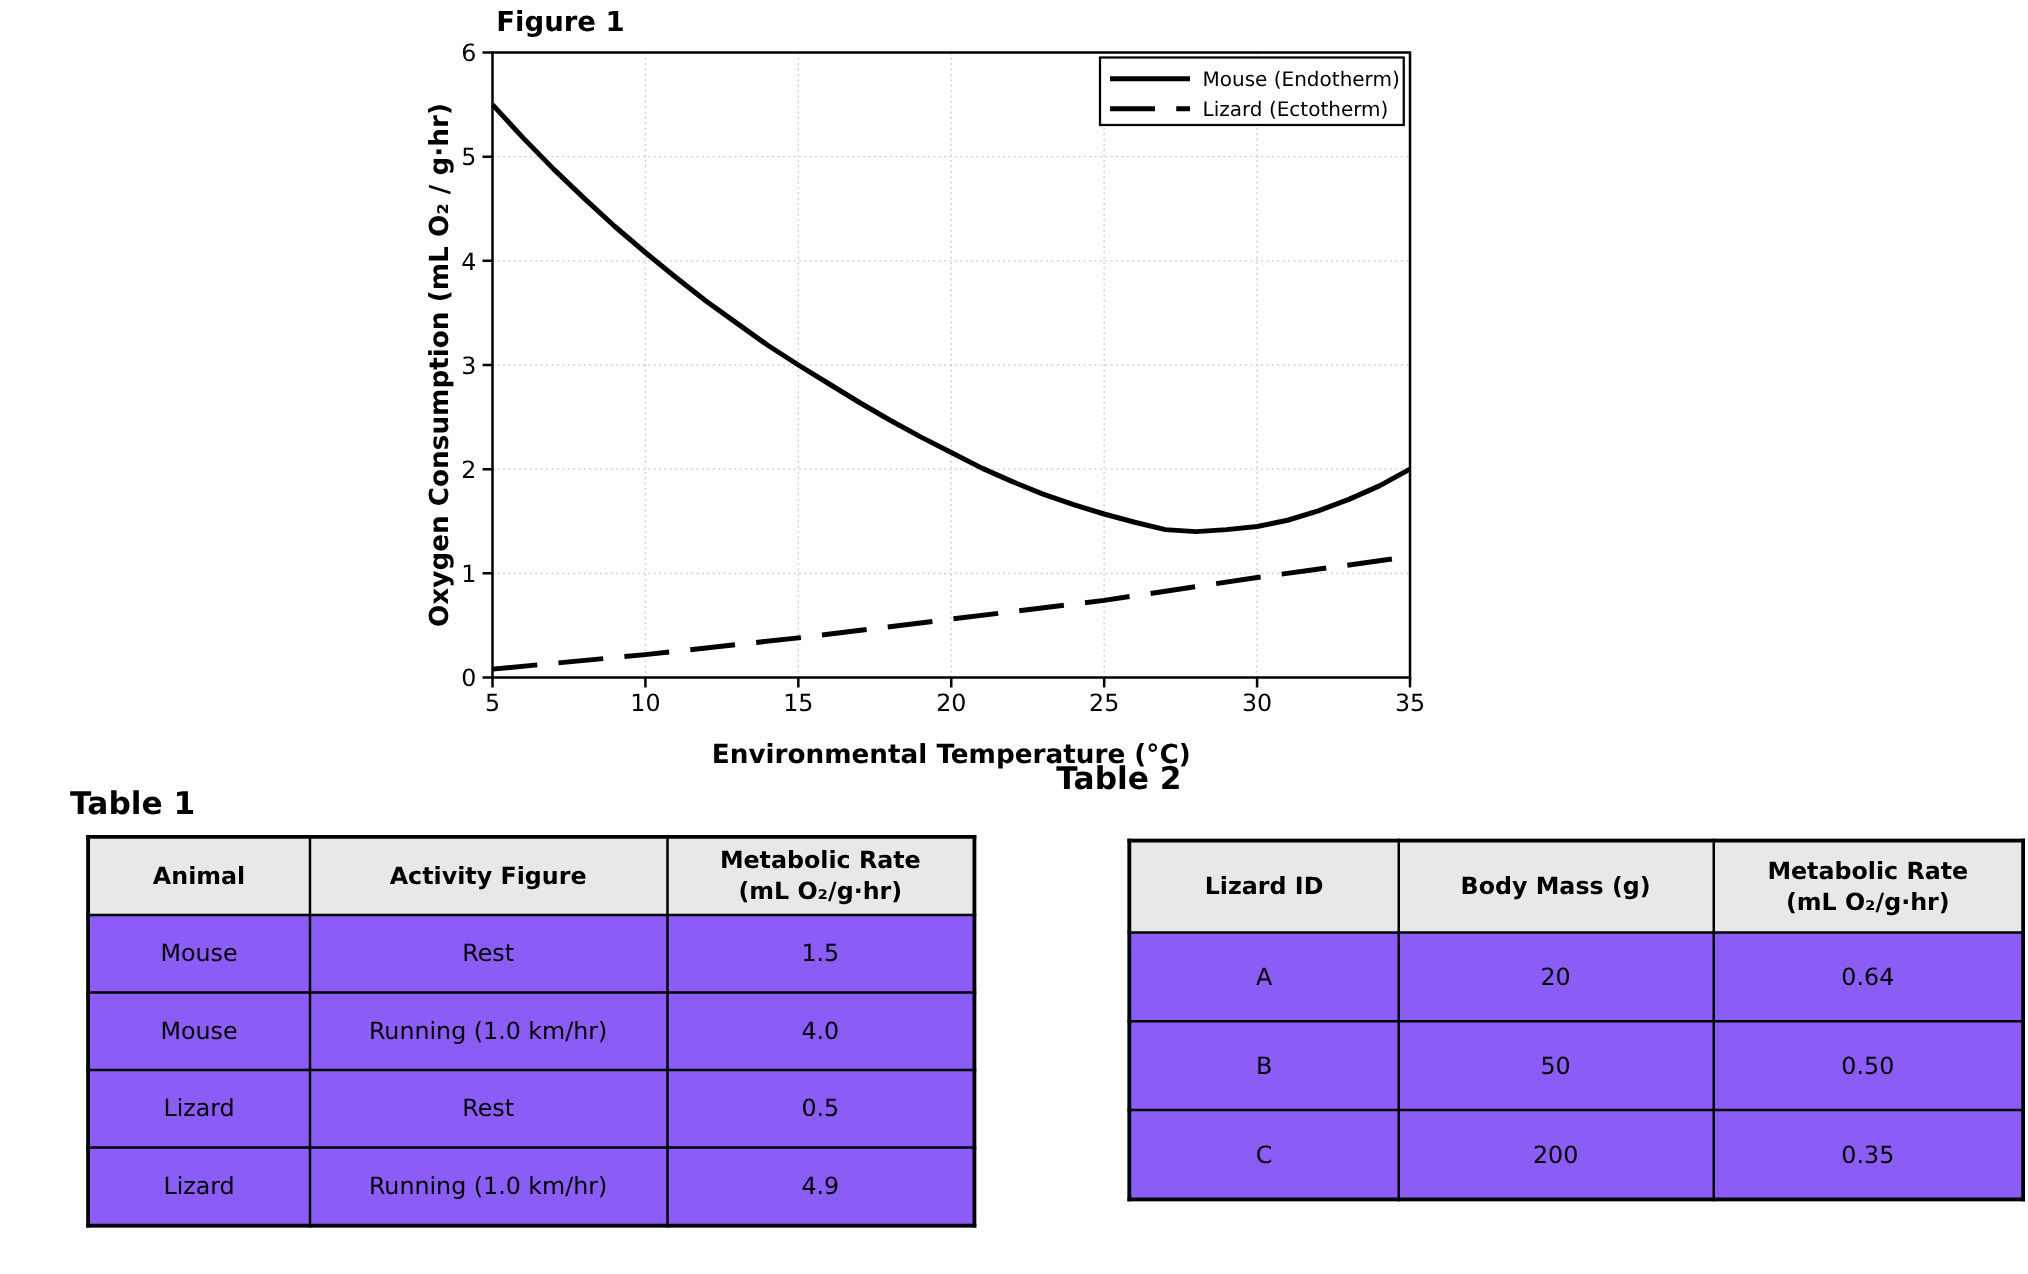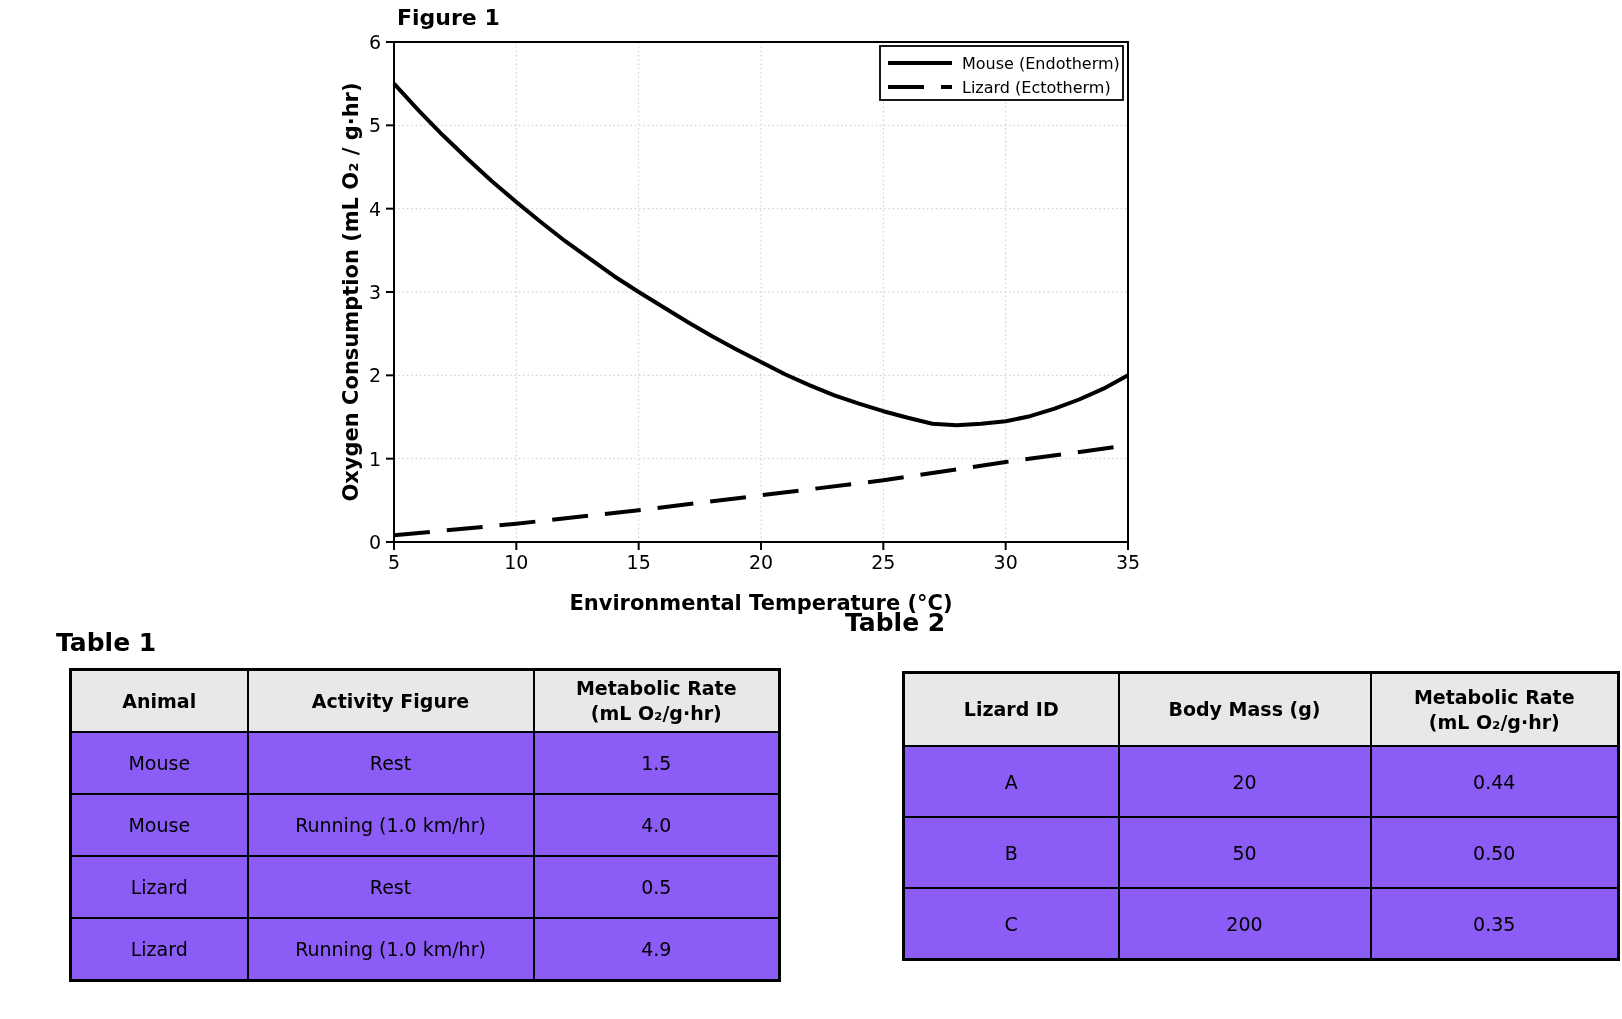--- a/index.html
+++ b/index.html
@@ -142,21 +142,21 @@
         <th>Lizard ID</th>
         <th>Body Mass (g)</th>
         <th>Metabolic Rate
 (mL O₂/g·hr)</th>
       </tr>
     </thead>
   <tbody>
       <tr>
         <td>A</td>
         <td>20</td>
-        <td>0.44</td>
+        <td>0.64</td>
       </tr>
       <tr>
         <td>B</td>
         <td>50</td>
         <td>0.50</td>
       </tr>
       <tr>
         <td>C</td>
         <td>200</td>
         <td>0.35</td>

